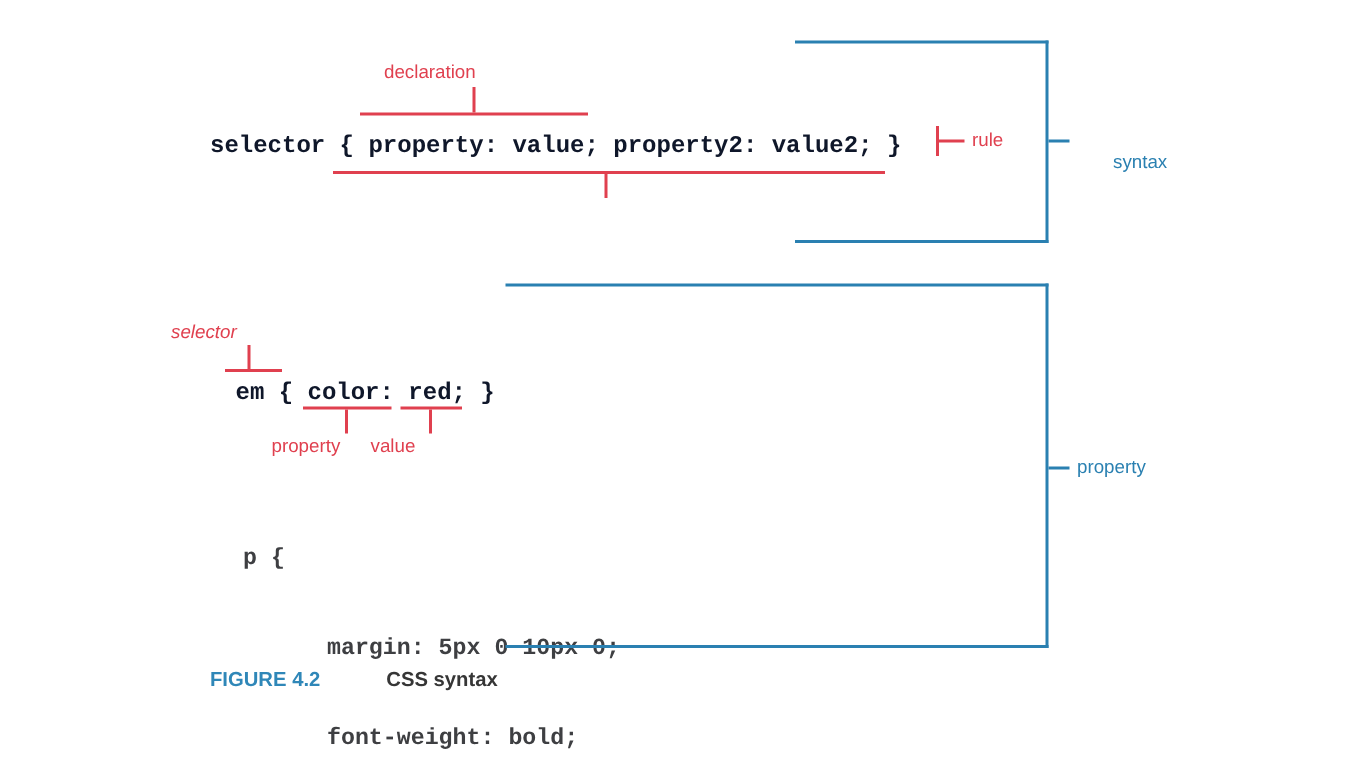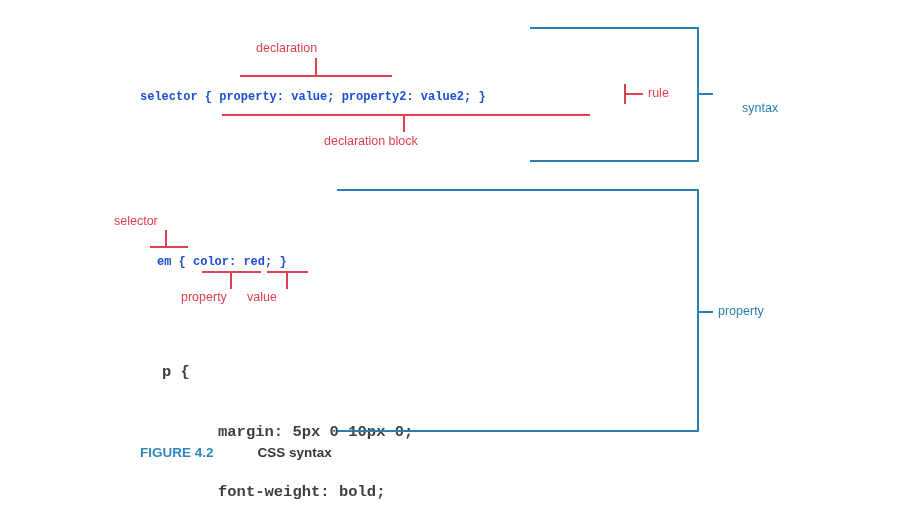--- a/index.html
+++ b/index.html
@@ -8,23 +8,23 @@
     width: 898px;
     height: 513px;
     background: #ffffff;
     overflow: hidden;
     font-family: "Liberation Sans", sans-serif;
   }
   .code {
     position: absolute;
     font-family: "Liberation Mono", "DejaVu Sans Mono", monospace;
     font-weight: bold;
-    font-size: 12px;
+    font-size: 16px;
     line-height: 20px;
-    color: #1d4ed8;
+    color: #0f172a;
     white-space: pre;
   }
   .codeblock {
     position: absolute;
     font-family: "Liberation Mono", "DejaVu Sans Mono", monospace;
     font-weight: bold;
     font-size: 15.5px;
     line-height: 20px;
     color: #3e3f42;
     white-space: pre;
@@ -61,33 +61,32 @@
 <div class="canvas">
 
   <div class="lbl red center" style="left:256px; top:41px; width:120px;">declaration</div>
   <div class="vline redline" style="left:315px; top:58px; height:17px;"></div>
   <div class="hline redline" style="left:240px; top:75px; width:152px;"></div>
 
   <div class="code" style="left:140px; top:87px;">selector { property: value; property2: value2; }</div>
 
   <div class="hline redline" style="left:222px; top:114px; width:368px;"></div>
   <div class="vline redline" style="left:403px; top:116px; height:16px;"></div>
-  <div class="lbl red center" style="left:324px; top:134px; width:160px;">declaration block</div>
 
   <div class="vline redline" style="left:624px; top:84px; height:20px;"></div>
   <div class="hline redline" style="left:626px; top:93px; width:17px;"></div>
   <div class="lbl red" style="left:648px; top:86px;">rule</div>
 
   <div class="hline blueline" style="left:530px; top:27px; width:169px;"></div>
   <div class="vline blueline" style="left:697px; top:27px; height:135px;"></div>
   <div class="hline blueline" style="left:530px; top:160px; width:169px;"></div>
   <div class="hline blueline" style="left:699px; top:93px; width:14px;"></div>
   <div class="lbl blue" style="left:718px; top:101px;margin-left:24px;">syntax</div>
 
-  <div class="lbl red center" style="left:114px; top:214px; width:100px;">selector</div>
+  <div class="lbl red center" style="left:114px; top:214px; width:100px;font-style:italic;">selector</div>
   <div class="vline redline" style="left:165px; top:230px; height:17px;"></div>
   <div class="hline redline" style="left:150px; top:246px; width:38px;"></div>
 
   <div class="code" style="left:157px; top:252px;">em { color: red; }</div>
 
   <div class="hline redline" style="left:202px; top:271px; width:59px;"></div>
   <div class="vline redline" style="left:230px; top:273px; height:16px;"></div>
   <div class="lbl red center" style="left:181px; top:290px; width:100px;">property</div>
 
   <div class="hline redline" style="left:267px; top:271px; width:41px;"></div>

